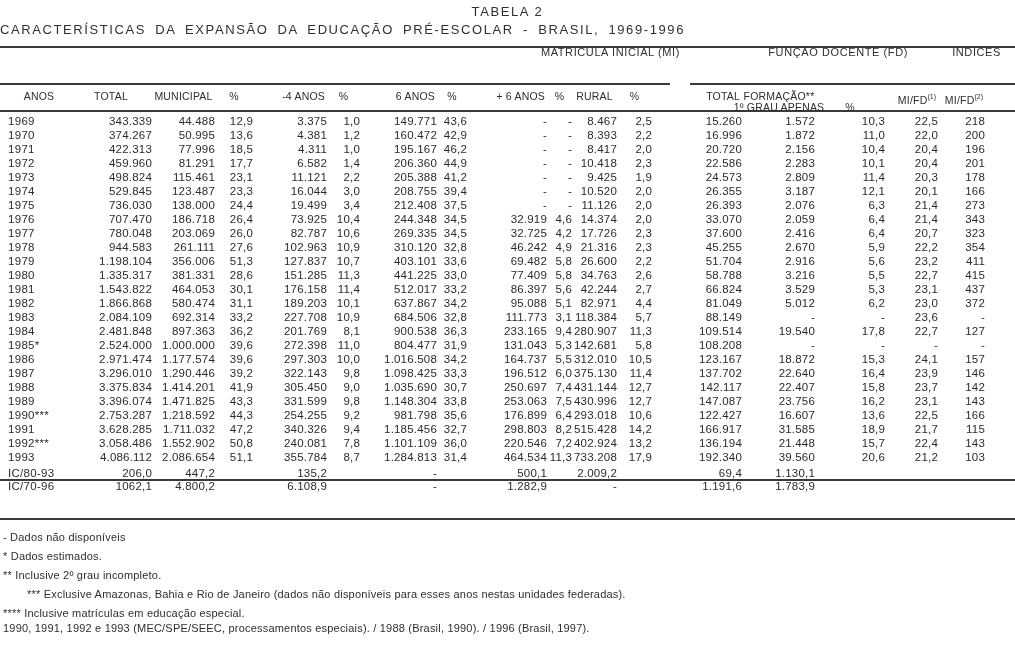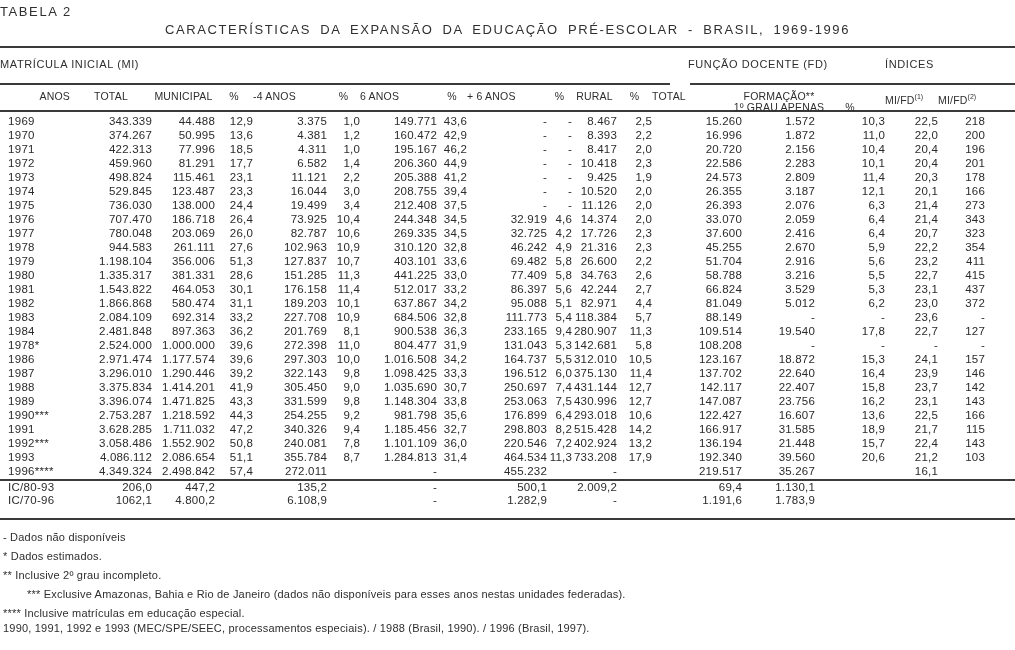--- a/index.html
+++ b/index.html
@@ -4,48 +4,48 @@
 <style>
   html,body{margin:0;padding:0;}
   body{
     width:1015px;height:650px;position:relative;overflow:hidden;
     background:#ffffff;color:#2b2b2b;
     font-family:"Liberation Sans", sans-serif;
     -webkit-font-smoothing:antialiased;
   }
   .rule{position:absolute;background:#3a3a3a;}
   .title{
-    position:absolute;top:4px;left:0;width:1015px;text-align:left;
+    position:absolute;top:4px;left:0;width:1015px;text-align:center;
     font-size:13px;letter-spacing:1.6px;color:#303030;
   }
   .subtitle{
-    position:absolute;top:22px;left:0;width:1015px;text-align:center;
+    position:absolute;top:22px;left:0;width:1015px;text-align:left;
     font-size:13px;letter-spacing:1.6px;word-spacing:4px;color:#303030;
   }
   .group-label{
-    position:absolute;top:58px;text-align:left;font-size:11px;
+    position:absolute;top:46px;text-align:right;font-size:11px;
     letter-spacing:0.6px;color:#2f2f2f;white-space:nowrap;
   }
   .glab-mi{left:0;width:680px;}
   .glab-fd{left:688px;width:220px;}
   .glab-ix{left:885px;width:116px;}
 
   table.data{
     position:absolute;top:89px;left:0;width:1015px;
     table-layout:fixed;border-collapse:collapse;border-spacing:0;
   }
   th,td{padding:0;margin:0;font-weight:normal;white-space:nowrap;}
   thead tr{height:25px;}
   thead th{
     font-size:10.5px;vertical-align:top;padding-top:2px;line-height:11px;
     color:#2e2e2e;letter-spacing:0.2px;
   }
-  thead th.al{text-align:right;padding-left:8px;}
+  thead th.al{text-align:center;padding-left:8px;}
   thead th.ac{text-align:center;}
-  thead th.ar{text-align:left;padding-right:2px;}
+  thead th.ar{text-align:right;padding-right:2px;}
   thead th.thb{vertical-align:bottom;padding-bottom:1px;}
   th sup{font-size:7px;vertical-align:super;letter-spacing:0;}
   .form-head div{width:120px;margin-left:-23px;text-align:center;}
   tbody td{
     font-size:11.5px;text-align:right;height:14px;line-height:14px;
     letter-spacing:0.2px;color:#2b2b2b;
   }
   tbody tr td:first-child{text-align:left;padding-left:8px;letter-spacing:0.3px;margin-left:7px;}
   tbody tr.spacer-row td{height:3px;line-height:3px;font-size:1px;}
   tbody tr.ic-row td{height:12.6px;line-height:12.6px;}
@@ -400,21 +400,21 @@
       <tr>
         <td>1983</td>
         <td>2.084.109</td>
         <td>692.314</td>
         <td>33,2</td>
         <td>227.708</td>
         <td>10,9</td>
         <td>684.506</td>
         <td>32,8</td>
         <td>111.773</td>
-        <td>5,4</td>
+        <td>3,1</td>
         <td>118.384</td>
         <td>5,7</td>
         <td>88.149</td>
         <td>-</td>
         <td>-</td>
         <td>23,6</td>
         <td>-</td>
         <td></td>
       </tr>
       <tr>
@@ -431,21 +431,21 @@
         <td>280.907</td>
         <td>11,3</td>
         <td>109.514</td>
         <td>19.540</td>
         <td>17,8</td>
         <td>22,7</td>
         <td>127</td>
         <td></td>
       </tr>
       <tr>
-        <td>1978*</td>
+        <td>1985*</td>
         <td>2.524.000</td>
         <td>1.000.000</td>
         <td>39,6</td>
         <td>272.398</td>
         <td>11,0</td>
         <td>804.477</td>
         <td>31,9</td>
         <td>131.043</td>
         <td>5,3</td>
         <td>142.681</td>
@@ -610,40 +610,20 @@
         <td>11,3</td>
         <td>733.208</td>
         <td>17,9</td>
         <td>192.340</td>
         <td>39.560</td>
         <td>20,6</td>
         <td>21,2</td>
         <td>103</td>
         <td></td>
       </tr>
-      <tr>
-        <td>1996****</td>
-        <td>4.349.324</td>
-        <td>2.498.842</td>
-        <td>57,4</td>
-        <td>272.011</td>
-        <td></td>
-        <td>-</td>
-        <td></td>
-        <td>455.232</td>
-        <td></td>
-        <td>-</td>
-        <td></td>
-        <td>219.517</td>
-        <td>35.267</td>
-        <td></td>
-        <td>16,1</td>
-        <td></td>
-        <td></td>
-      </tr>
       <tr class="spacer-row">
         <td colspan="18"></td>
       </tr>
       <tr class="ic-row">
         <td>IC/80-93</td>
         <td>206,0</td>
         <td>447,2</td>
         <td></td>
         <td>135,2</td>
         <td></td>

